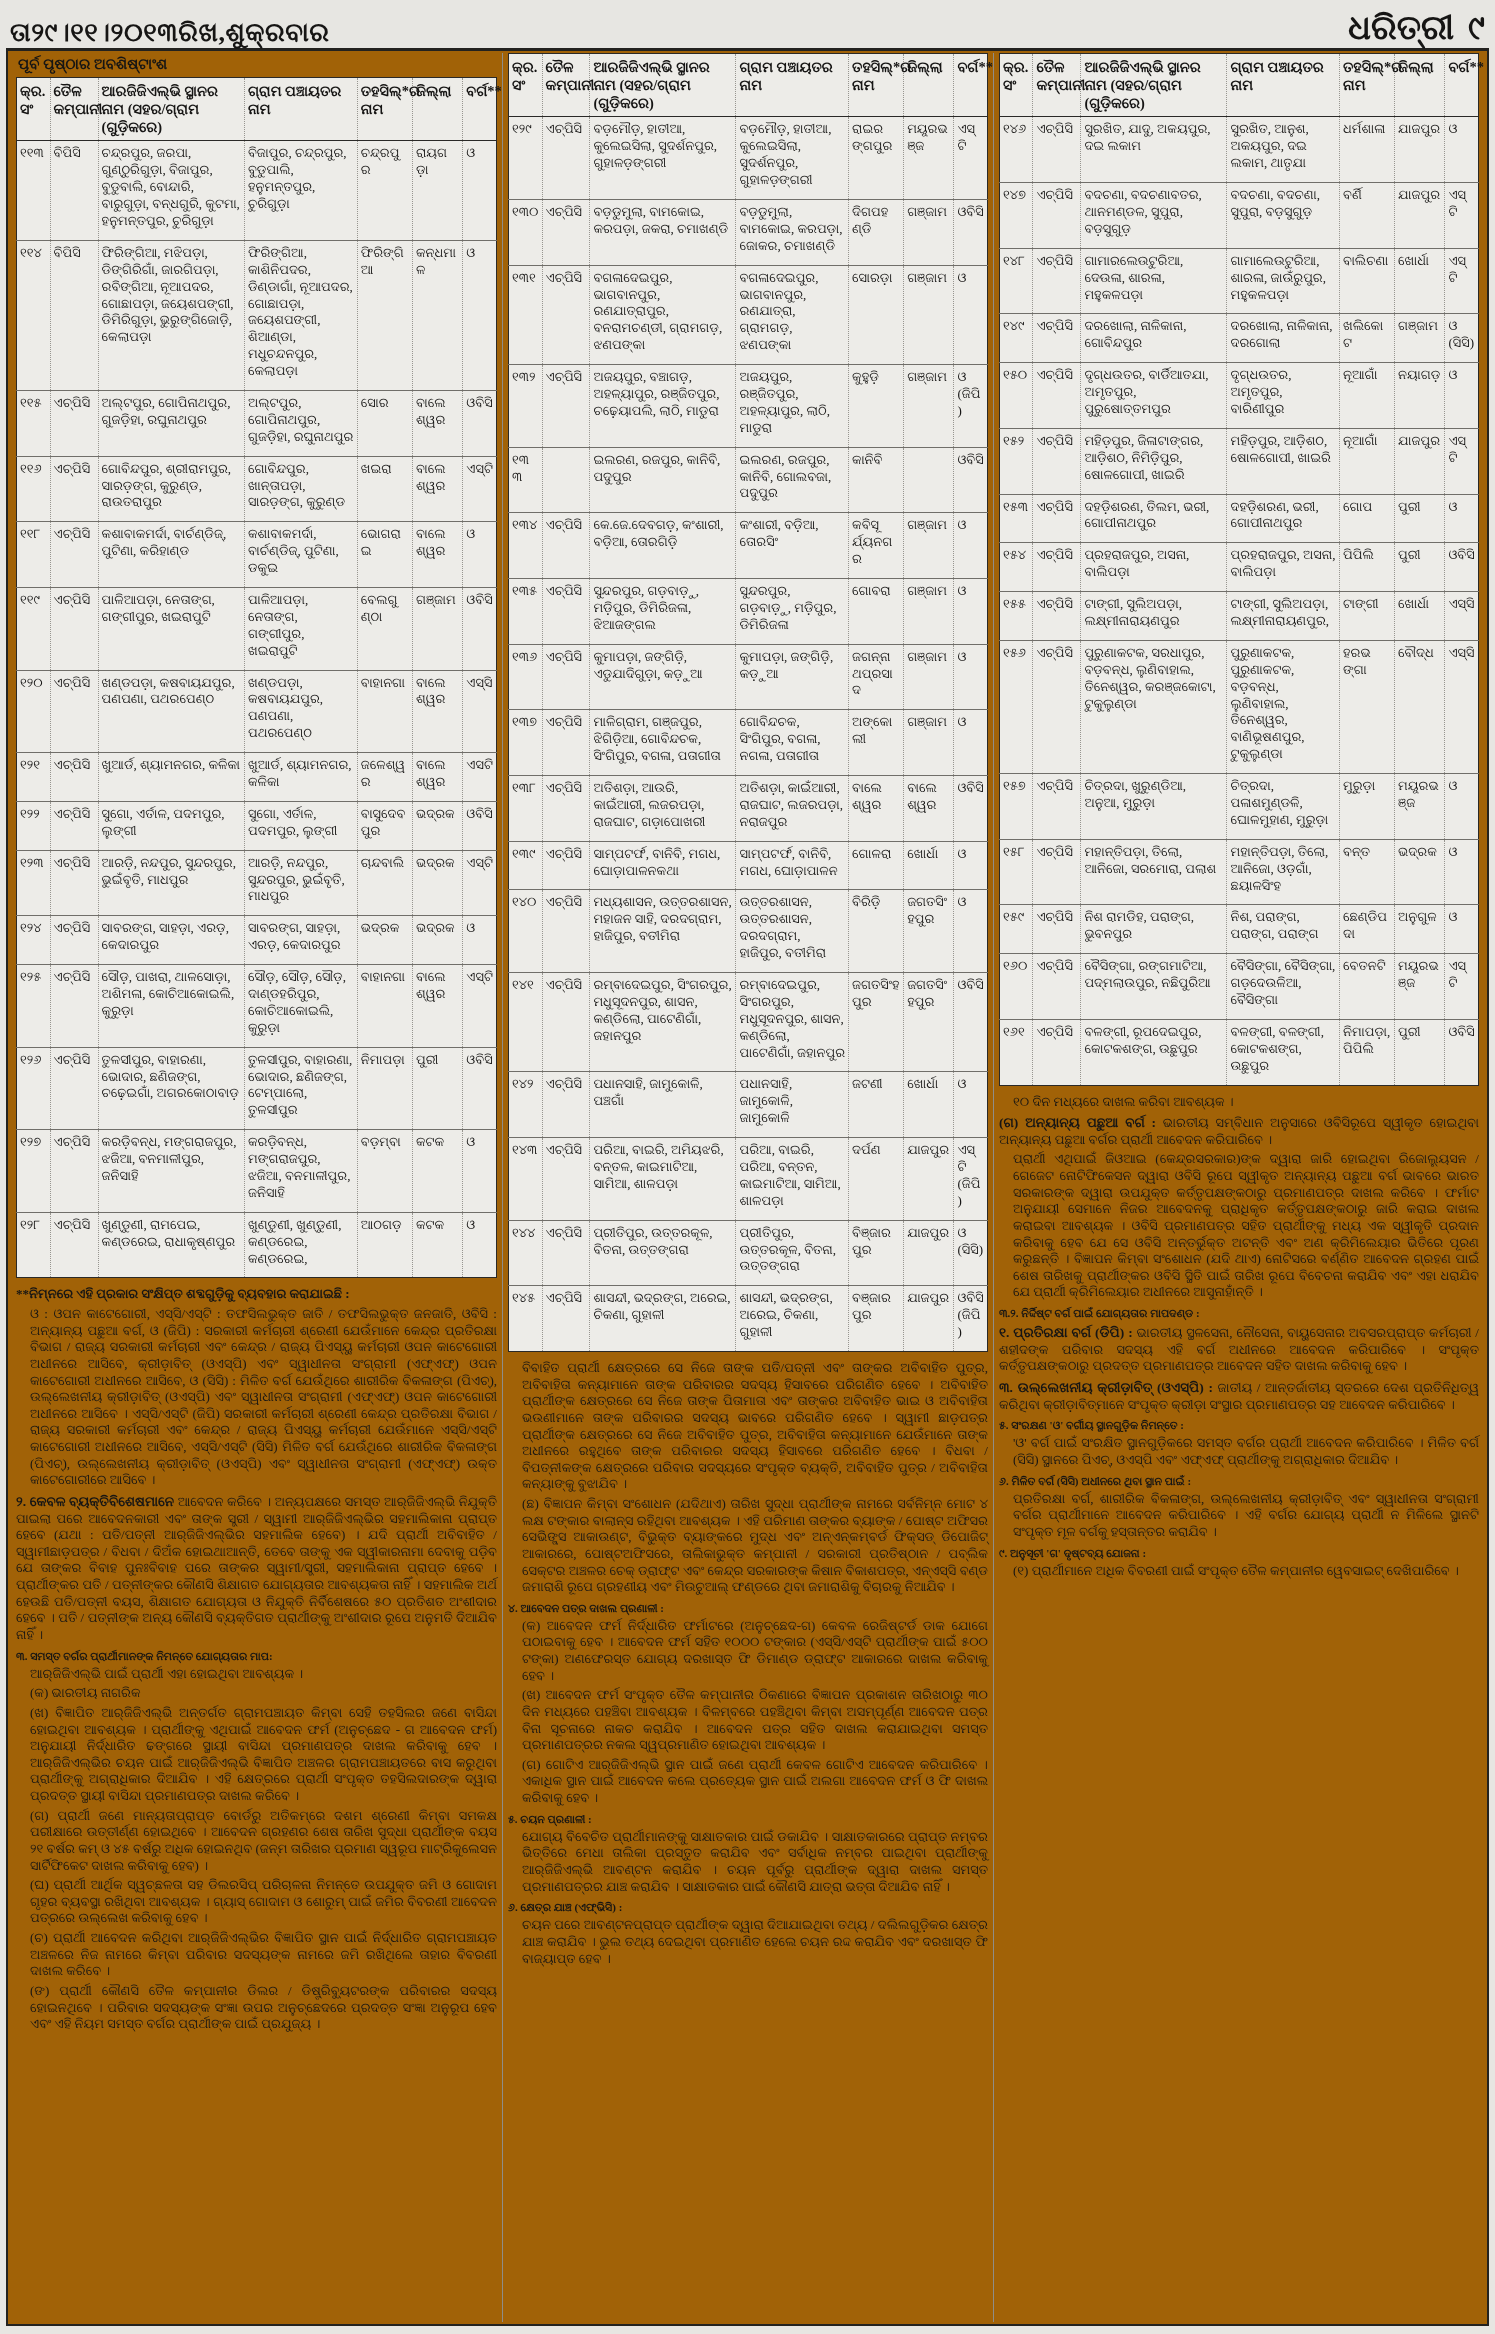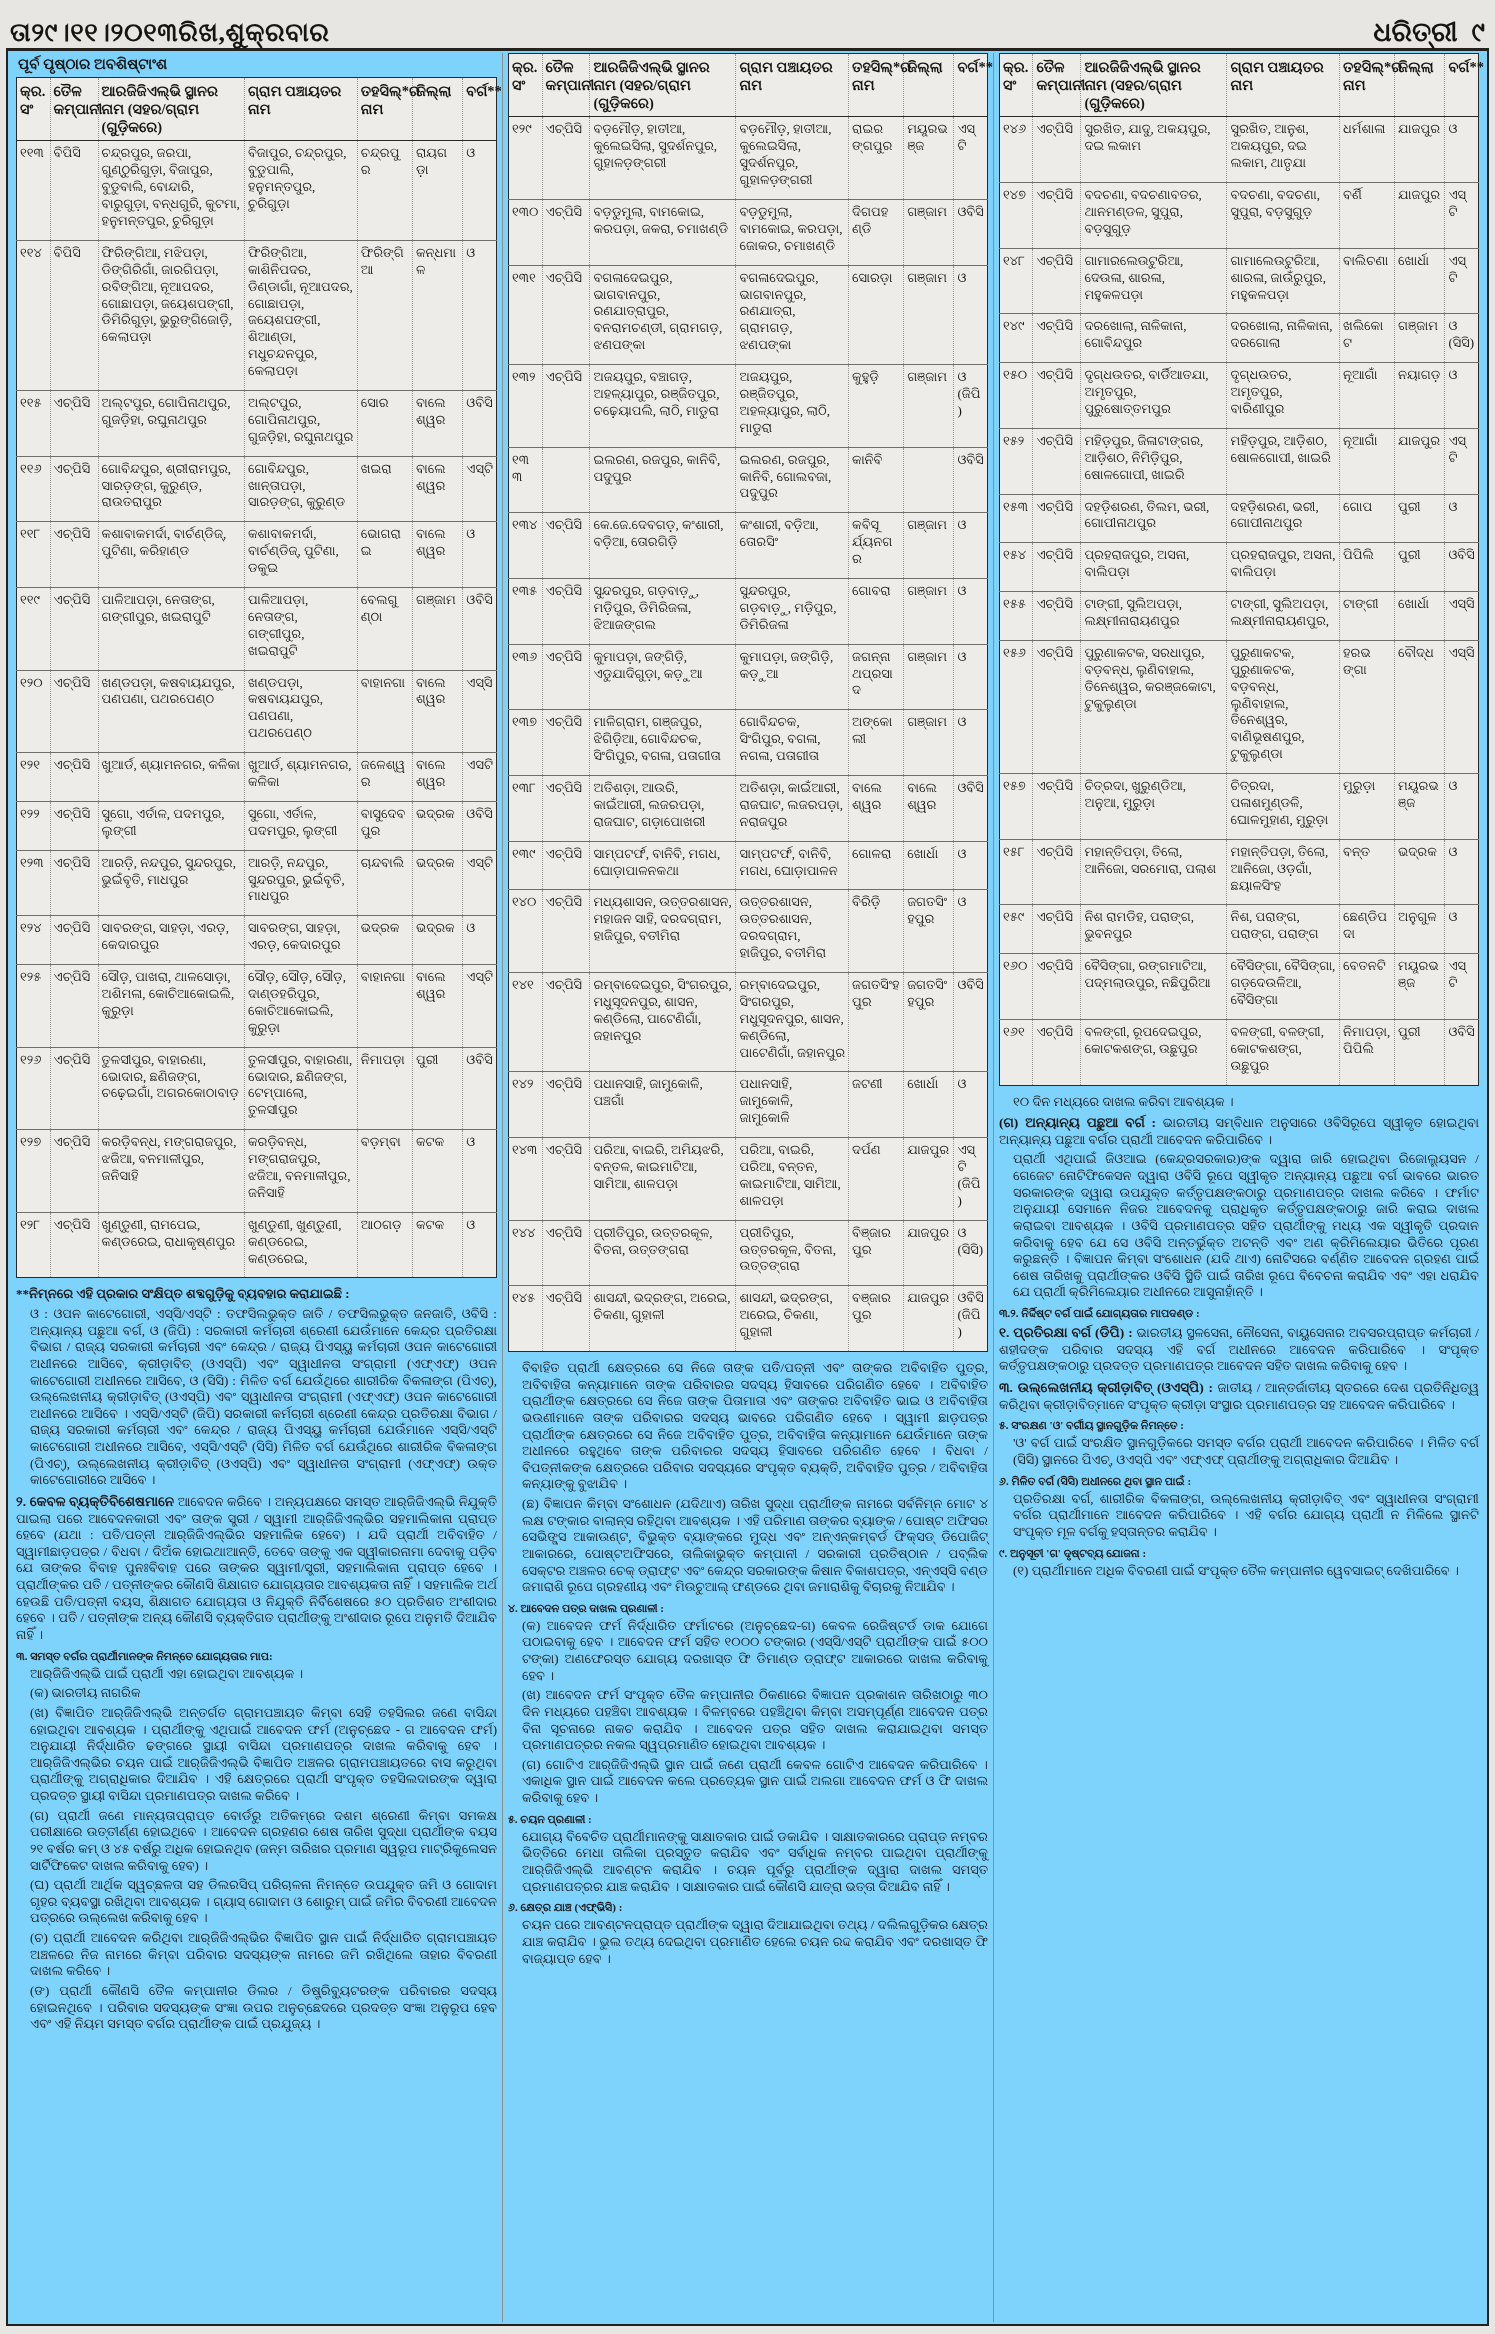--- a/index.html
+++ b/index.html
@@ -5,25 +5,25 @@
   html,body{margin:0;padding:0;}
   body{
     width:1495px;height:2334px;overflow:hidden;
     background:#e7e6e2;color:#161514;
     font-family:"Liberation Serif","DejaVu Serif",serif;
     -webkit-font-smoothing:antialiased;
   }
   .page{width:1495px;height:2334px;box-sizing:border-box;padding:4px 6px;}
   .masthead{display:flex;justify-content:space-between;align-items:flex-end;height:44px;padding:0 4px;gap:15px;}
   .mast-date{font-size:26px;font-weight:bold;letter-spacing:.5px;}
-  .mast-brand{font-size:27px;font-weight:bold;text-align:right;}
+  .mast-brand{font-size:34px;font-weight:bold;text-align:right;}
   .mast-brand .pg{margin-left:14px;}
   .content-box{
     box-sizing:border-box;border:2px solid #23221f;border-top:3px solid #23221f;
-    height:2278px;overflow:hidden;background:#7dd3fc;padding:2px 3px;
+    height:2278px;overflow:hidden;background:#a16207;padding:2px 3px;
   }
   .cols{display:flex;height:100%;}
   .col{width:33.333%;box-sizing:border-box;padding:0 5px;overflow:hidden;}
   .col+.col{border-left:1px solid #8f8d87;}
   .cont-label{font-size:15px;font-weight:bold;padding:3px 2px 4px 2px;}
   table.gz{width:100%;border-collapse:collapse;table-layout:fixed;border:1.5px solid #2a2927;background:#edecE8;}
   table.gz th{
     font-size:14.5px;font-weight:bold;text-align:left;vertical-align:top;
     padding:4px 3px;border-bottom:1.5px solid #2a2927;line-height:1.25;
   }

